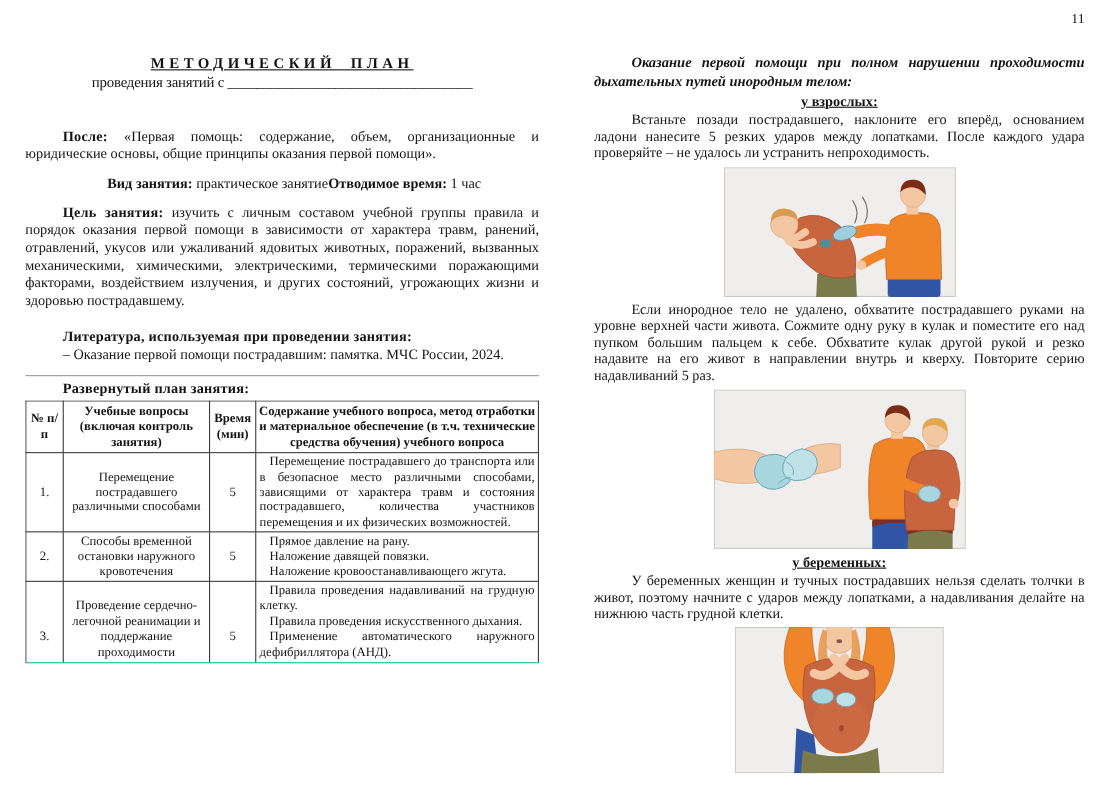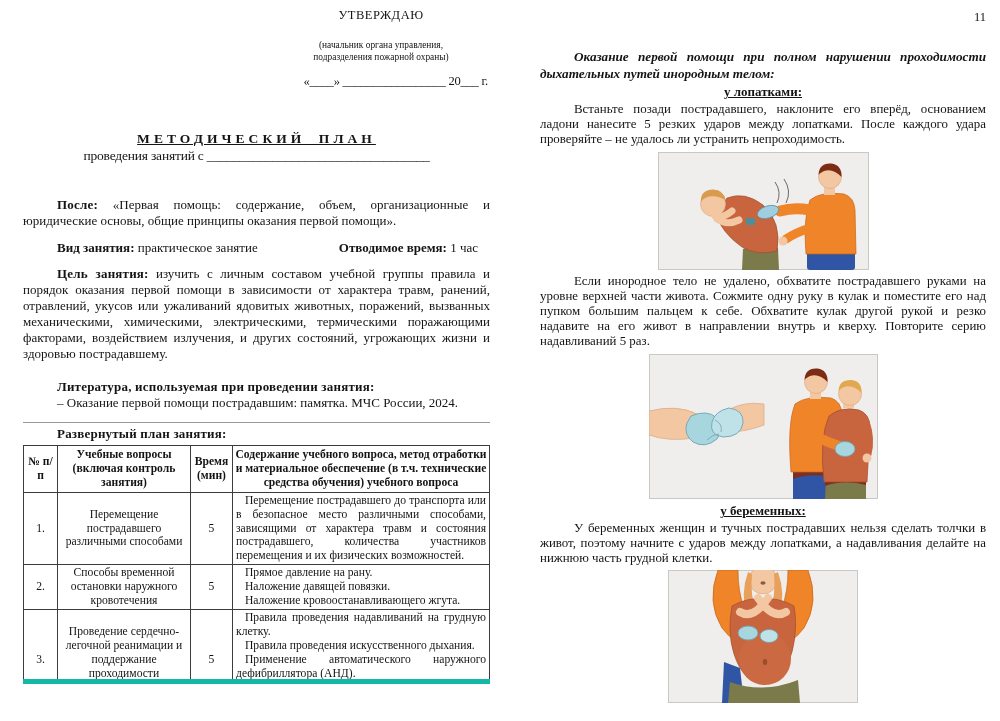--- a/index.html
+++ b/index.html
@@ -14,28 +14,28 @@
   .approval .sig-line { font-size:11px; margin-top:7px; line-height:10px; letter-spacing:-.5px; white-space:nowrap; overflow:hidden; }
   .approval .signer { font-size:9.4px; line-height:11.5px; }
   .approval .date-line { font-size:12.5px; margin-top:11px; white-space:nowrap; letter-spacing:-.2px; text-align:right; }
 
   .doc-title { margin-top:42px; text-align:center; font-weight:bold; font-size:13.5px; letter-spacing:.30em; word-spacing:.45em;text-decoration:underline; }
   .doc-subtitle { text-align:center; font-weight:normal; font-size:13.5px; margin-top:1px; letter-spacing:-.2px; white-space:nowrap; }
 
   .para { font-size:13px; line-height:16px; text-align:justify; text-indent:34px; }
   .para b { letter-spacing:.2px; }
   .p-theme { margin-top:33px; }
-  .vid-line { margin-top:11px; display:flex; justify-content:space-between; font-size:13px; padding-left:34px; padding-right:12px; }
+  .vid-line { margin-top:11px; display:flex; justify-content:center; font-size:13px; padding-left:34px; padding-right:12px; }
   .p-goal { margin-top:10px; }
   .lit-label { margin-top:17px; font-size:13px; font-weight:bold; padding-left:34px; letter-spacing:.2px; }
   .lit-item { font-size:13px; line-height:16px; padding-left:34px; }
   .sep-line { border-top:1px solid #9a9a9a; margin-top:11px; }
   .plan-label { font-size:13px; font-weight:bold; padding-left:34px; margin-top:3px; margin-bottom:3px; letter-spacing:.2px; }
 
-  .table-clip { height:239px; overflow:hidden; border-bottom:5px solid #14b8a6; }
+  .table-clip { height:239px; overflow:hidden; border-bottom:1px solid #14b8a6; }
   table.plan { width:100%; border-collapse:collapse; table-layout:fixed; }
   table.plan th, table.plan td { border:1px solid #3c3c3c; font-size:11.6px; line-height:13.9px; padding:1px 3px; }
   table.plan th { font-weight:bold; text-align:center; vertical-align:middle; padding:2px 2px; }
   td.c-num, td.c-q, td.c-time { text-align:center; vertical-align:middle; }
   td.c-content { vertical-align:top; padding:0 4px; }
   td.c-content p { text-align:justify; text-indent:9px; margin:0; }
   col.w-num{width:34px;} col.w-q{width:133px;} col.w-time{width:42px;}
 
   
   .page-right { position:absolute; left:540px; top:10px; width:446px; }
@@ -46,27 +46,20 @@
   .figure { margin:6px auto 4px auto; }
   .figure svg { display:block; }
 </style>
 </head>
 <body>
 
 <div class="canvas">
 
   <div class="page-left">
 
-    <div class="approval">
-      <div class="approve-word">УТВЕРЖДАЮ</div>
-      <div class="sig-line">___________________________________</div>
-      <div class="signer">(начальник органа управления,</div>
-      <div class="signer">подразделения пожарной охраны)</div>
-      <div class="date-line">«____» _________________ 20___ г.</div>
-    </div>
 
     <div class="doc-title">МЕТОДИЧЕСКИЙ ПЛАН</div>
     <div class="doc-subtitle">
       <span>проведения занятий с</span>
       <span>__________________________________</span>
     </div>
 
     <p class="para p-theme">
       <b>После:</b>
       <span>«Первая помощь: содержание, объем, организационные и юридические основы, общие принципы оказания первой помощи».</span>
@@ -142,21 +135,21 @@
         </table>
     </div>
   </div>
 
   <div class="page-right rp">
 
     <div class="page-num">11</div>
 
     <div class="rp-heading">Оказание первой помощи при полном нарушении проходимости дыхательных путей инородным телом:</div>
 
-    <div class="rp-section">у лопатками:</div>
+    <div class="rp-section">у взрослых:</div>
 
     <p class="body">Встаньте позади пострадавшего, наклоните его вперёд, основанием ладони нанесите 5 резких ударов между лопатками. После каждого удара проверяйте – не удалось ли устранить непроходимость.</p>
 
     <div class="figure" style="width:211px;">
       <svg width="211" height="118" viewBox="0 0 211 118">
         <rect x="0.5" y="0.5" width="210" height="117" fill="#efeeec" stroke="#c9c8c4"></rect>
         <g>
           <path d="M84 118 L85 97 Q98 91 120 96 L121 118 Z" fill="#7b7a4a"></path>
           <path d="M119 99 Q124 70 105 53 Q87 39 69 46 L57 61 Q64 81 84 95 Q99 104 119 99 Z" fill="#c8653e" stroke="#a04e2e" stroke-width="0.7"></path>
           <rect x="88" y="66" width="9" height="7" rx="1.5" fill="#4d8f96"></rect>

